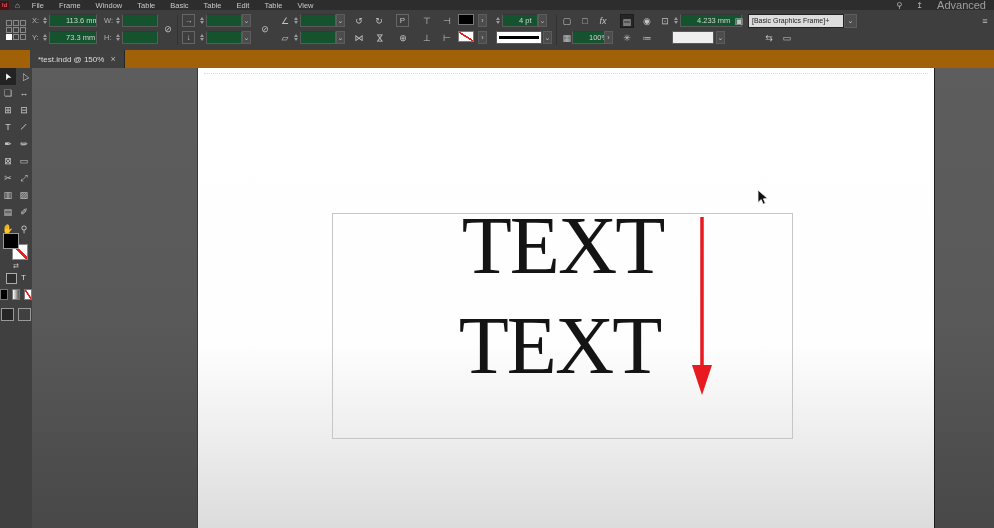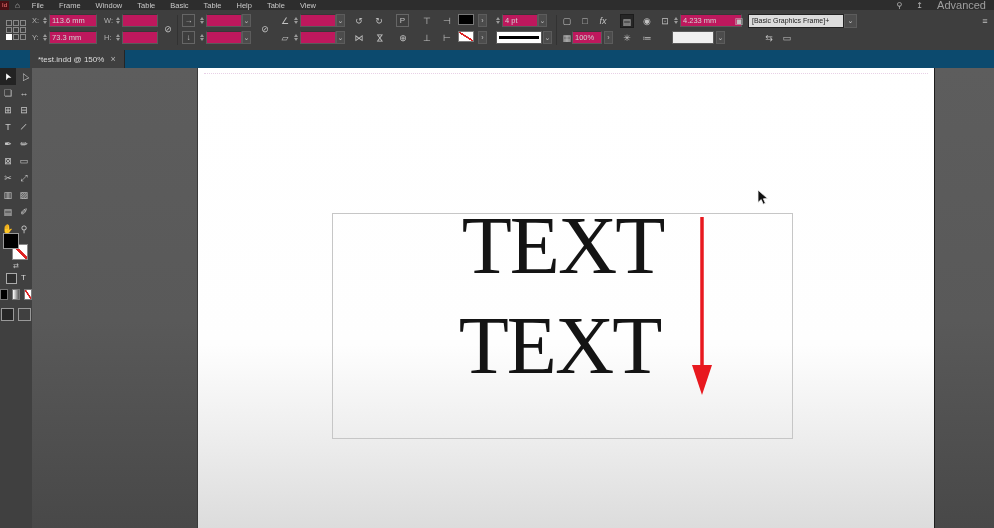--- a/index.html
+++ b/index.html
@@ -16,22 +16,22 @@
   .menu-item{cursor:default}
   .menubar-right{margin-left:auto;display:flex;align-items:center;gap:14px;padding-right:8px;color:#a8a8a8}
   .mb-icon{font-size:8px;color:#b5b5b5}
   .workspace{font-size:11px;color:#9f9f9f}
 
   
   .cp{position:absolute;left:0;top:10px;right:0;height:40px;background:#3e3e3e;
       border-bottom:1px solid #282828;font-size:7.5px;color:#b8b8b8}
   .cp *{box-sizing:border-box}
   .abs{position:absolute}
-  .fld{height:13px;background:#be185d;border:1px solid #5a5a5a;border-top-color:#373737;
-       color:#d2d2d2;line-height:11px;padding:0 2px;overflow:hidden;white-space:nowrap}
+  .fld{height:13px;background:#14532d;border:1px solid #5a5a5a;border-top-color:#373737;
+       color:#d2d2d2;line-height:11px;padding:0 16px;overflow:hidden;white-space:nowrap}
   .lbl{line-height:13px;color:#b0b0b0}
   .stepper{width:7px;height:13px;display:flex;flex-direction:column;align-items:center;justify-content:center;gap:1px}
   .stepper i{display:block;width:0;height:0;border-left:2.5px solid transparent;border-right:2.5px solid transparent}
   .stepper .up{border-bottom:3px solid #9a9a9a}
   .stepper .dn{border-top:3px solid #9a9a9a}
   .chev{width:9px;height:13px;background:#4c4c4c;border:1px solid #5c5c5c;text-align:center;
         line-height:11px;color:#c0c0c0;font-size:7px}
   .cp-icon{width:14px;height:14px;line-height:14px;text-align:center;color:#c2c2c2;font-size:9px}
   .cp-icon.box{border:1px solid #666;width:13px;height:13px;line-height:11px;font-size:8px}
   .cp-icon.pressed{background:#262626;border:1px solid #1c1c1c}
@@ -47,21 +47,21 @@
   .stroke-type{width:46px;height:13px;background:#fff;border:1px solid #5a5a5a;
                display:flex;align-items:center;padding:0 2px}
   .stroke-type i{display:block;width:100%;height:3px;background:#000}
   .obj-style{height:14px;background:#dcdcdc;border:1px solid #222;color:#1c1c1c;
              font-size:7px;line-height:12px;padding:0 3px;white-space:nowrap;overflow:hidden}
   .obj-style-chev{width:13px;height:14px;background:#4c4c4c;border:1px solid #5c5c5c;
                   color:#cfcfcf;text-align:center;line-height:12px;font-size:7px}
   .r1{top:4px}.r2{top:21px}
 
   
-  .tabbar{position:absolute;left:0;top:50px;right:0;height:18px;background:#0c4a6e}
+  .tabbar{position:absolute;left:0;top:50px;right:0;height:18px;background:#a16207}
   .tab{position:absolute;left:30px;top:0;height:18px;background:#3f3f3f;color:#dedede;
        font-size:8px;display:flex;align-items:center;gap:6px;padding:0 8px;border-right:1px solid #252525}
   .tab-close{color:#b5b5b5;font-size:9px;line-height:8px}
 
   
   .toolbar{position:absolute;left:0;top:68px;bottom:0;width:32px;background:#404040;border-right:1px solid #303030}
   .tools-grid{display:grid;grid-template-columns:16px 16px}
   .tool{width:16px;height:17px;display:flex;align-items:center;justify-content:center}
   .tool.active{background:#232323}
   .tool .glyph{font-size:9px;color:#cacaca;line-height:1}
@@ -109,21 +109,21 @@
   <div class="menubar" data-name="menu-bar">
     <div class="logo" data-name="indesign-logo">Id</div>
     <span class="home-glyph" data-name="home-icon">⌂</span>
     <div class="menu-items" id="menu-items" data-name="menu-items">
         <span class="menu-item" data-name="menu-file">File</span>
         <span class="menu-item" data-name="menu-edit">Frame</span>
         <span class="menu-item" data-name="menu-layout">Window</span>
         <span class="menu-item" data-name="menu-type">Table</span>
         <span class="menu-item" data-name="menu-object">Basic</span>
         <span class="menu-item" data-name="menu-table">Table</span>
-        <span class="menu-item" data-name="menu-view">Help</span>
+        <span class="menu-item" data-name="menu-view">Edit</span>
         <span class="menu-item" data-name="menu-window">Table</span>
         <span class="menu-item" data-name="menu-help">View</span>
       </div>
     <div class="menubar-right" data-name="menu-bar-right">
       <span class="mb-icon" data-name="ideas-icon">⚲</span>
       <span class="mb-icon" data-name="share-icon">↥</span>
       <span class="workspace" data-name="workspace-switcher">Advanced</span>
     </div>
   </div>
 

